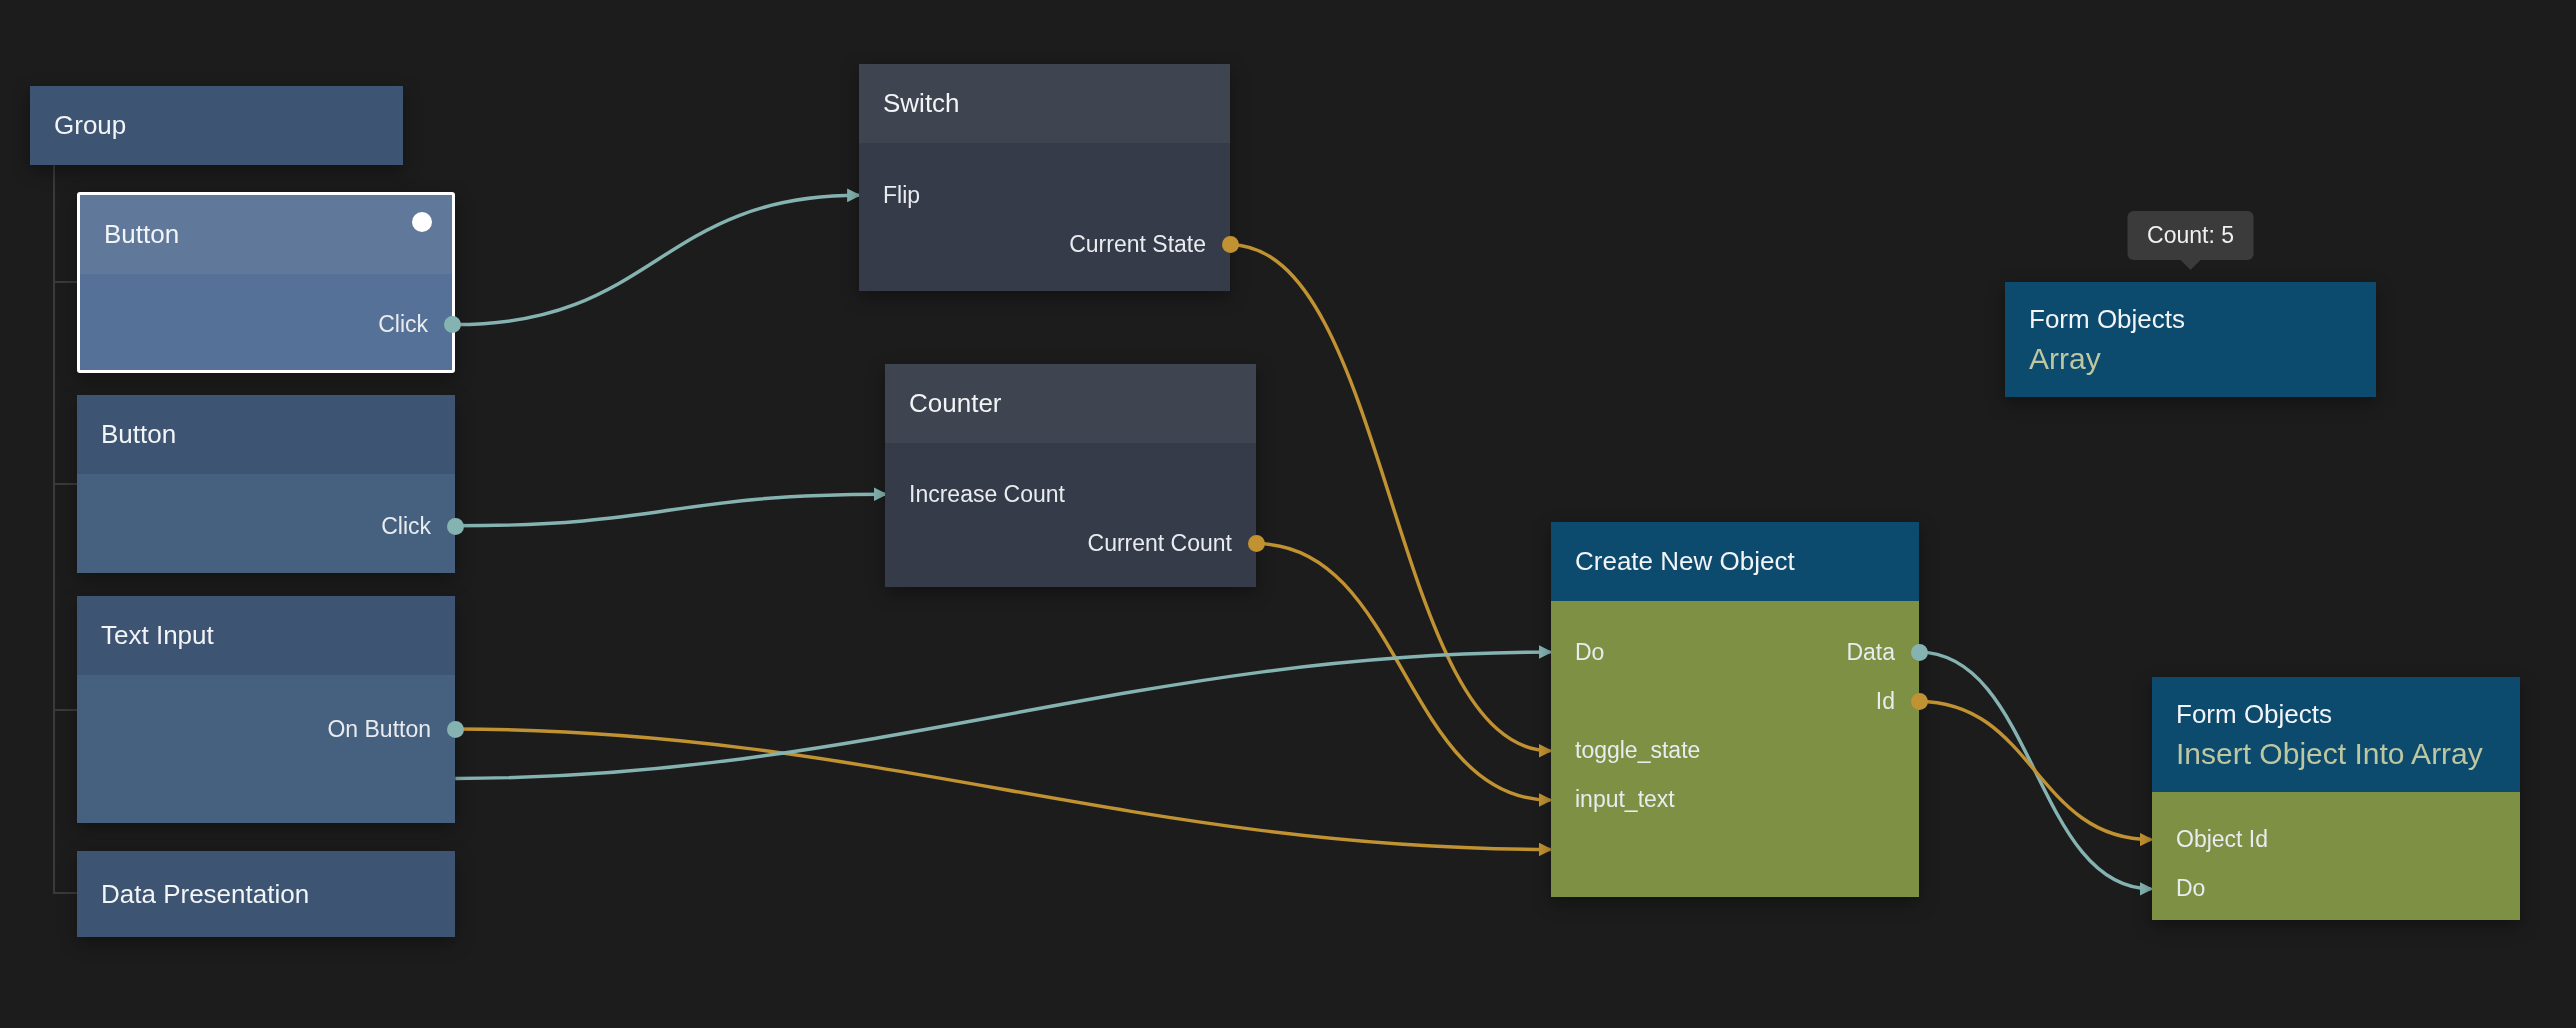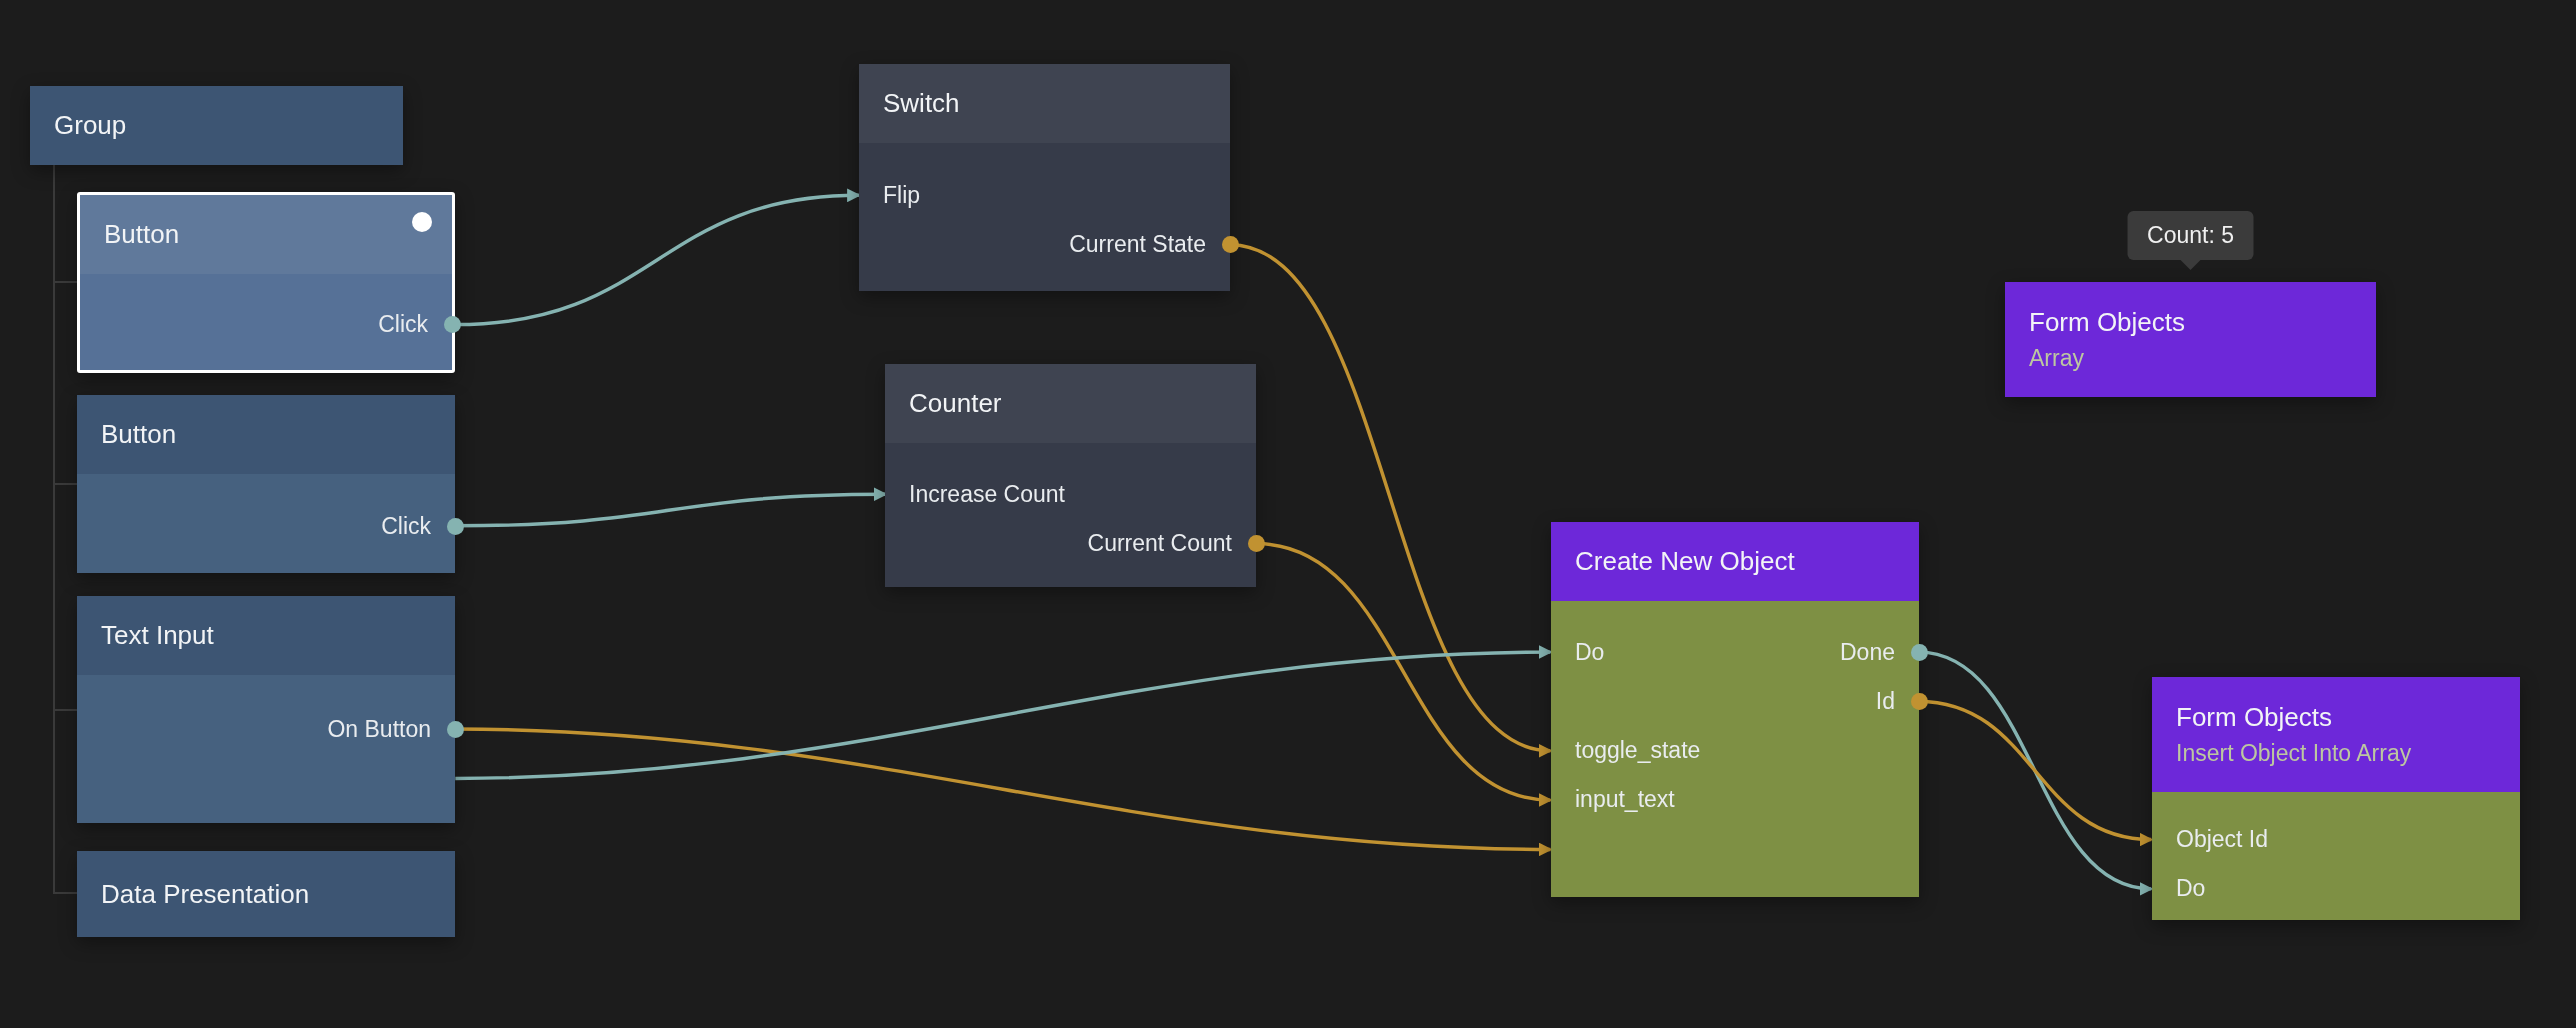--- a/index.html
+++ b/index.html
@@ -11,30 +11,30 @@
   .wire{fill:none;stroke-width:3.5px}
   .wire.signal{stroke:#85b3b1;marker-end:url(#ar-s)}
   .wire.data{stroke:#c19231;marker-end:url(#ar-d)}
   .node{position:absolute;display:flex;flex-direction:column;border-radius:3px;z-index:2;
         box-shadow:0 6px 18px rgba(0,0,0,.35)}
   .hdr{height:79px;flex:0 0 auto;display:flex;align-items:center;padding:0 24px;
        font-size:26px;color:#f2f4f6;position:relative}
   .hdr2{height:115px;flex:0 0 auto;display:flex;flex-direction:column;justify-content:center;
         padding:0 24px;gap:7px;position:relative}
   .hdr2 .title{font-size:26px;color:#f2f4f6}
-  .hdr2 .sub{font-size:23px;color:#bdc7a0}
+  .hdr2 .sub{font-size:30px;color:#bdc7a0}
   .body{flex:1 1 auto}
   .node.blue .hdr{background:#3d5573}
   .node.blue .body{background:#46617f}
   .node.blue.selected{border:3px solid #ffffff}
   .node.blue.selected .hdr{background:#60799b}
   .node.blue.selected .body{background:#567197}
   .node.dark .hdr{background:#3f4451}
   .node.dark .body{background:#363b49}
-  .node.green .hdr,.node.green .hdr2{background:#6d28d9}
+  .node.green .hdr,.node.green .hdr2{background:#0c4a6e}
   .node.green .body{background:#7e9044}
   .row{position:relative;height:49px;display:flex;align-items:center;padding:0 24px;
        font-size:23px;color:#e9ecef}
   .pin{display:flex;}
   .pin.in{margin-right:auto}
   .pin.out{margin-left:auto}
   .dot{position:absolute;top:50%;right:-9px;width:17px;height:17px;margin-top:-8.4px;border-radius:50%}
   .dot.data{background:#c19231}
   .dot.signal{background:#85b3b1}
   .sel-dot{position:absolute;top:17px;right:20px;width:20px;height:20px;border-radius:50%;background:#ffffff}
@@ -169,21 +169,21 @@
   <div class="node green" style="left:1551px;top:522px;width:368px;height:375px">
     <div class="hdr">
       <span>Create New Object</span>
     </div>
     <div class="body" style="padding-top:27px">
       <div class="row">
         <span class="pin in signal">
           <span>Do</span>
         </span>
         <span class="pin out signal">
-          <span>Done</span>
+          <span>Data</span>
           <span class="dot signal"></span>
         </span>
       </div>
       <div class="row">
         <span class="pin out data">
           <span>Id</span>
           <span class="dot data"></span>
         </span>
       </div>
       <div class="row">

